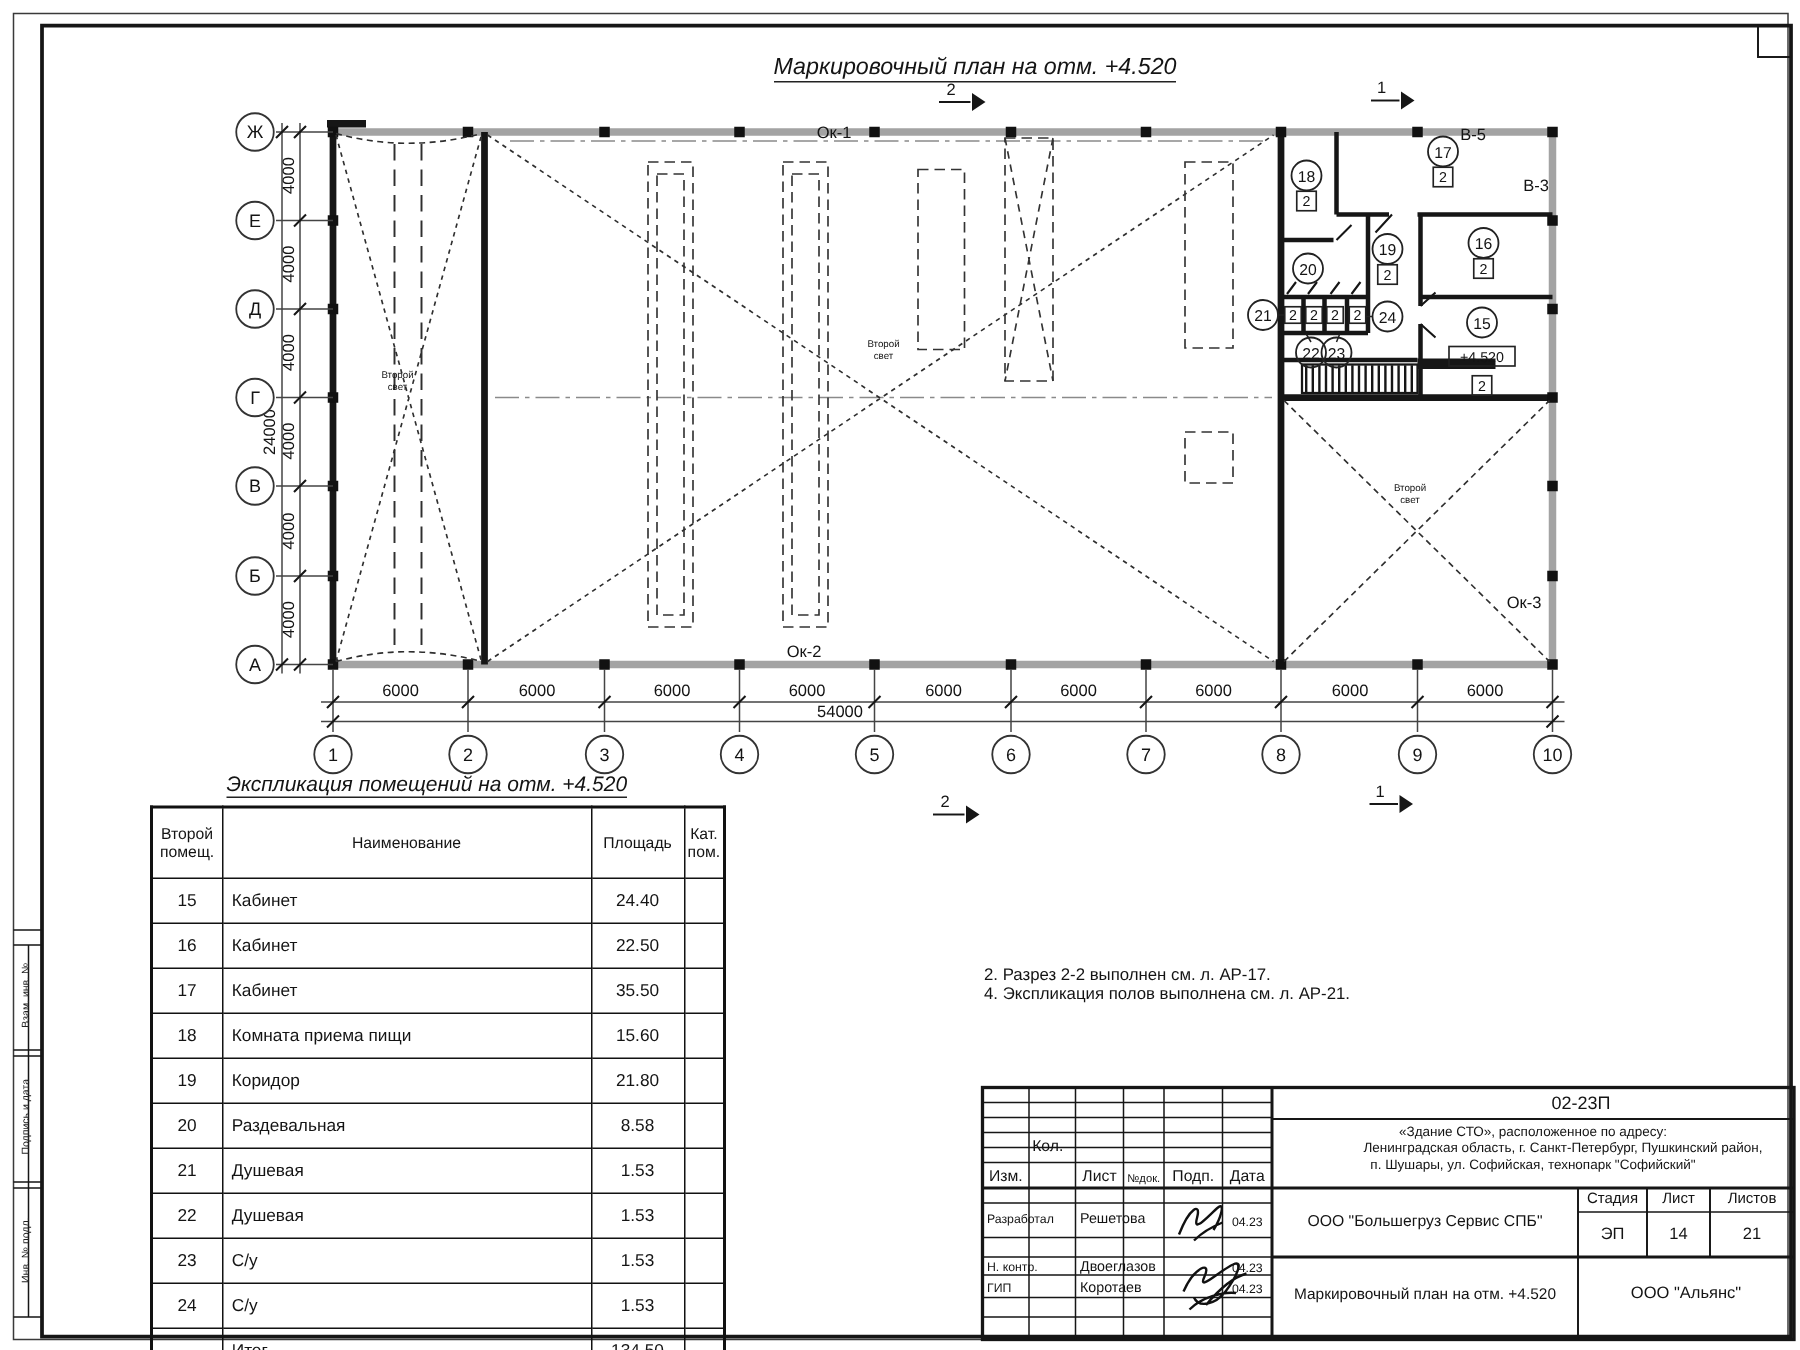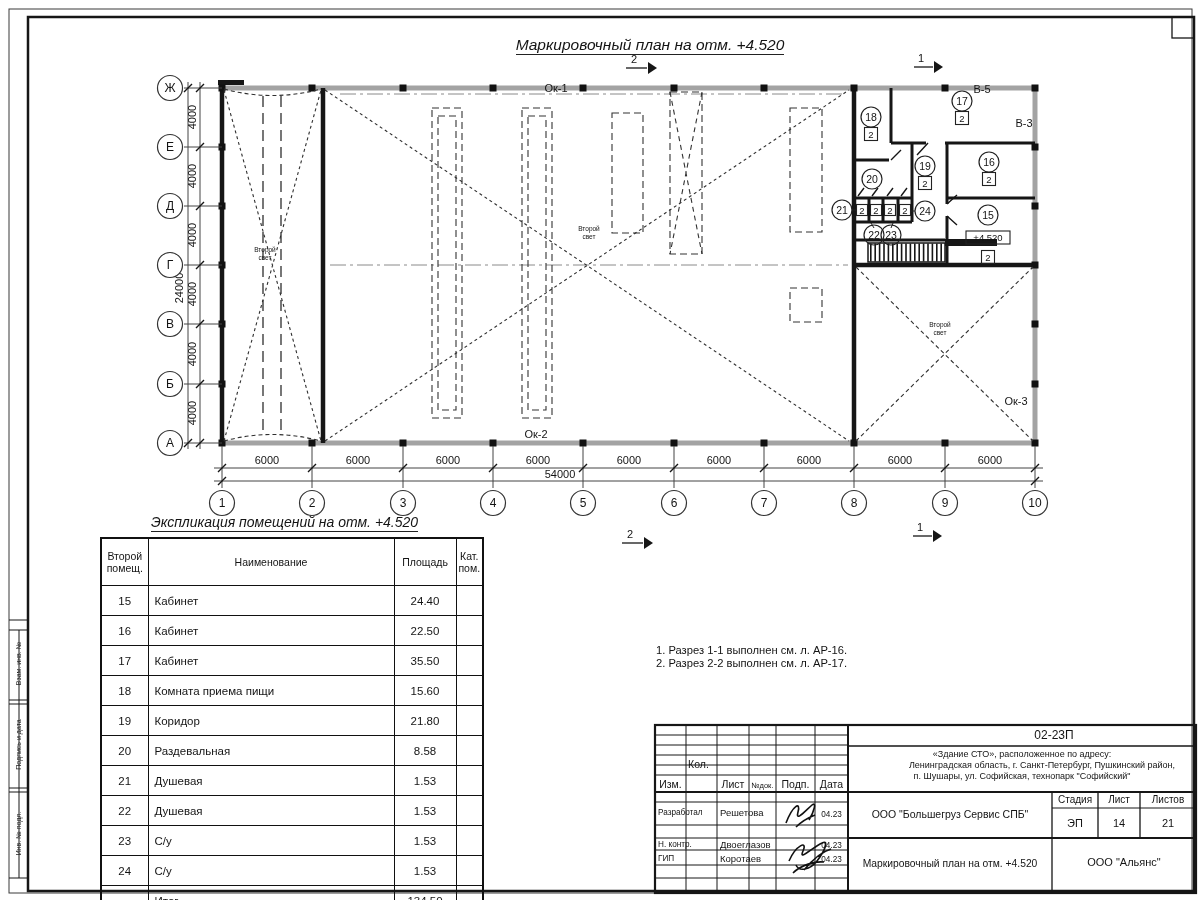--- a/index.html
+++ b/index.html
@@ -379,22 +379,22 @@
           <td class="c"></td>
           <td class="n">Итог</td>
           <td class="c">134.50</td>
           <td class="c"></td>
         </tr>
   </tbody>
     </table>
 </div>
 
 <div id="notes">
-  <div>1. Разрез 1-1 выполнен см. л. АР-16.</div>
   <div>2. Разрез 2-2 выполнен см. л. АР-17.</div>
+  <div>4. Экспликация полов выполнена см. л. АР-21.</div>
 </div>
 
 <div>
   <div class="stx ctr" style="left:848px;top:728px;width:348px;font-size:12px;padding-left:32px;">02-23П</div>
   <div class="stx ctr" style="left:852px;top:749px;width:340px;font-size:9px;">«Здание СТО», расположенное по адресу:</div>
   <div class="stx ctr" style="left:872px;top:760px;width:340px;font-size:9px;">Ленинградская область, г. Санкт-Петербург, Пушкинский район,</div>
   <div class="stx ctr" style="left:852px;top:771px;width:340px;font-size:9px;">п. Шушары, ул. Софийская, технопарк "Софийский"</div>
 
   <div class="stx ctr" style="left:655px;top:778px;width:31px;font-size:10.5px;">Изм.</div>
   <div class="stx ctr" style="left:686px;top:758px;width:25px;font-size:10.5px;">Кол.</div>

